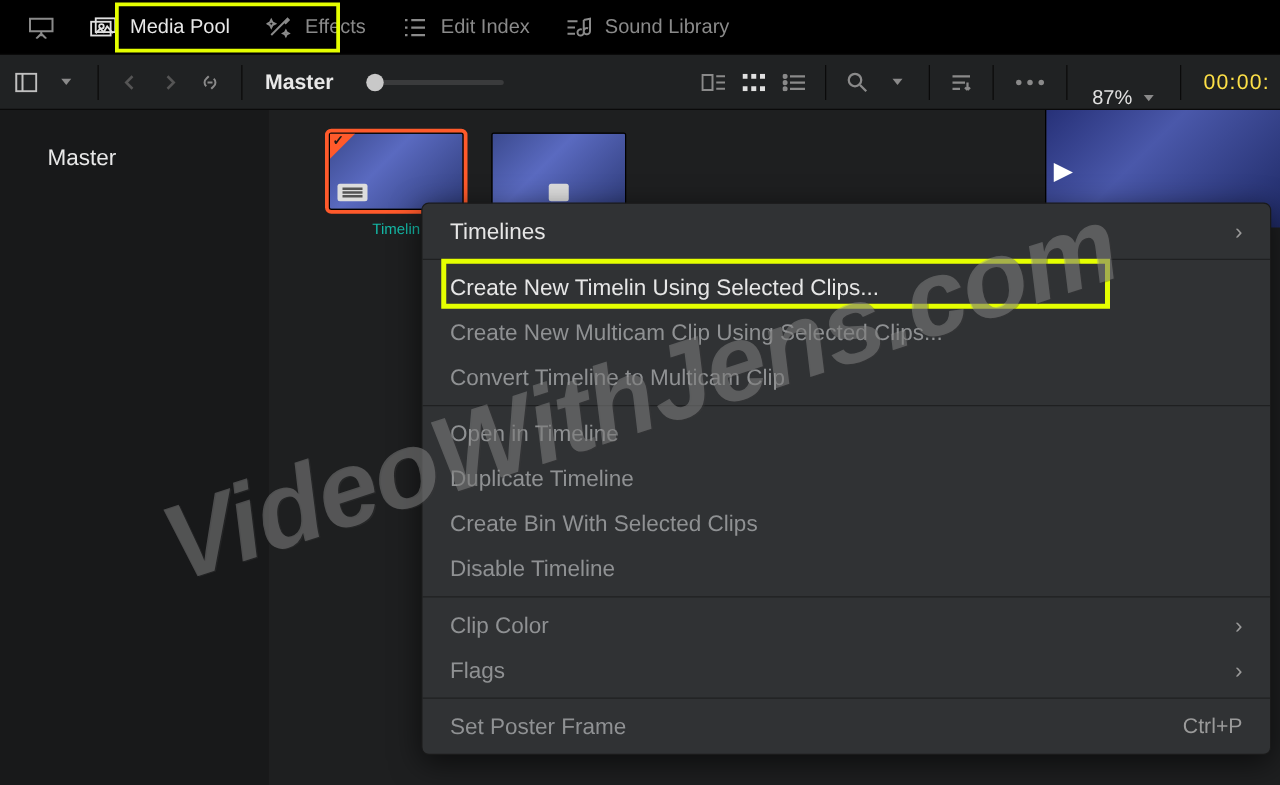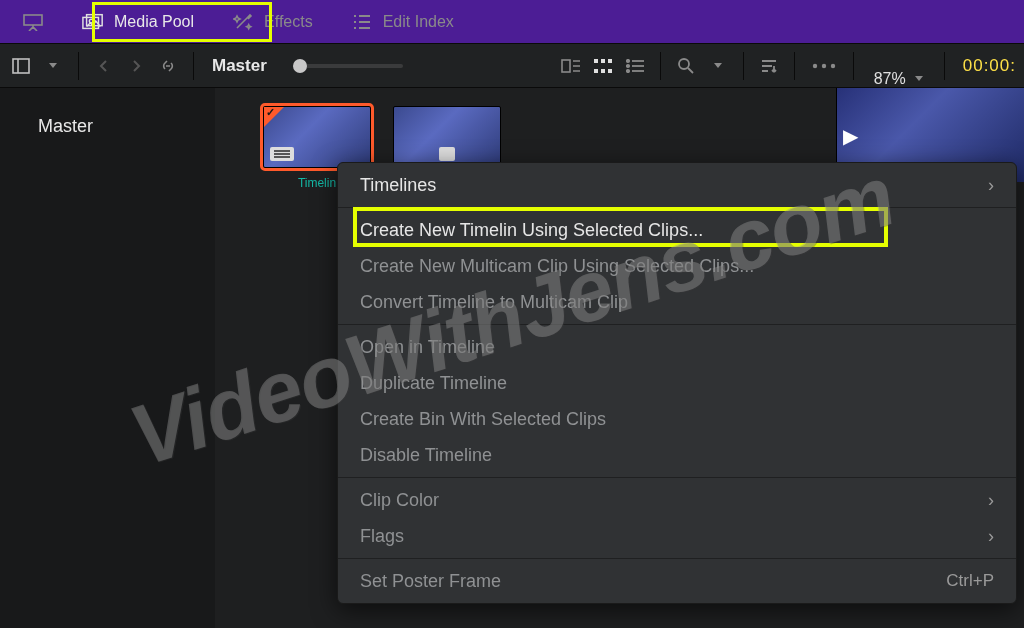--- a/index.html
+++ b/index.html
@@ -1,19 +1,19 @@
 <!DOCTYPE html>
 <html><head>
 <meta charset="utf-8">
 <style>
   * { box-sizing: border-box; margin: 0; padding: 0; font-family: Arial, Helvetica, sans-serif; }
   html, body { width: 1024px; height: 628px; background: #18191a; color: #c8c8c8; overflow: hidden; position: relative; }
   
   
-  .topbar { height: 44px; background: #4c1d95; display: flex; align-items: center; padding: 0 8px; gap: 10px; border-bottom: 1px solid #0a0a0a; }
+  .topbar { height: 44px; background: #000000; display: flex; align-items: center; padding: 0 8px; gap: 0; border-bottom: 1px solid #0a0a0a; }
   .topbar .tab { display: flex; align-items: center; height: 36px; padding: 0 14px; gap: 10px; color: #8a8a8a; cursor: pointer; font-size: 16px; }
   .topbar .tab.active { color: #e8e8e8; }
   .topbar .icn { width: 22px; height: 18px; display: inline-flex; align-items: center; justify-content: center; }
   .highlight-box { border: 3px solid #e5ff00; position: absolute; pointer-events: none; z-index: 50; }
   
   
   .toolbar2 { height: 44px; background: #202223; display: flex; align-items: center; border-bottom: 1px solid #0a0a0a; padding: 0 8px; gap: 6px; }
   .tool-sep { width: 1px; height: 28px; background: #0a0a0a; margin: 0 6px; }
   .tbtn { width: 26px; height: 26px; display: inline-flex; align-items: center; justify-content: center; color: #8a8a8a; cursor: pointer; }
   .tbtn svg, .icn svg { display: block; }
@@ -89,20 +89,29 @@
     </span>
     <span>Effects</span>
   </div>
   <div class="tab">
     <span class="icn">
       <svg width="20" height="16" viewBox="0 0 20 16" fill="none" stroke="#8a8a8a" stroke-width="1.8">
           <path d="M2 2h2M7 2h11M2 8h2M7 8h11M2 14h2M7 14h11"></path>
         </svg>
     </span>
     <span>Edit Index</span>
+  </div>
+  <div class="tab">
+    <span class="icn">
+      <svg width="22" height="18" viewBox="0 0 22 18" fill="none" stroke="#8a8a8a" stroke-width="1.6">
+          <path d="M2 4h8M2 9h6M2 14h6"></path>
+          <path d="M15 3v10a2.5 2.5 0 1 1-1.5-2.3M15 3l5-1v10a2.5 2.5 0 1 1-1.5-2.3M20 2v0"></path>
+        </svg>
+    </span>
+    <span>Sound Library</span>
   </div>
 </div>
 
 <div class="highlight-box" style="left:92px; top:2px; width:180px; height:40px;"></div>
 
 <div class="toolbar2">
   <span class="tbtn">
     <svg width="18" height="16" viewBox="0 0 18 16" fill="none" stroke="#c0c0c0" stroke-width="1.6">
         <rect x="1" y="1" width="16" height="14"></rect>
         <path d="M6 1v14"></path>

